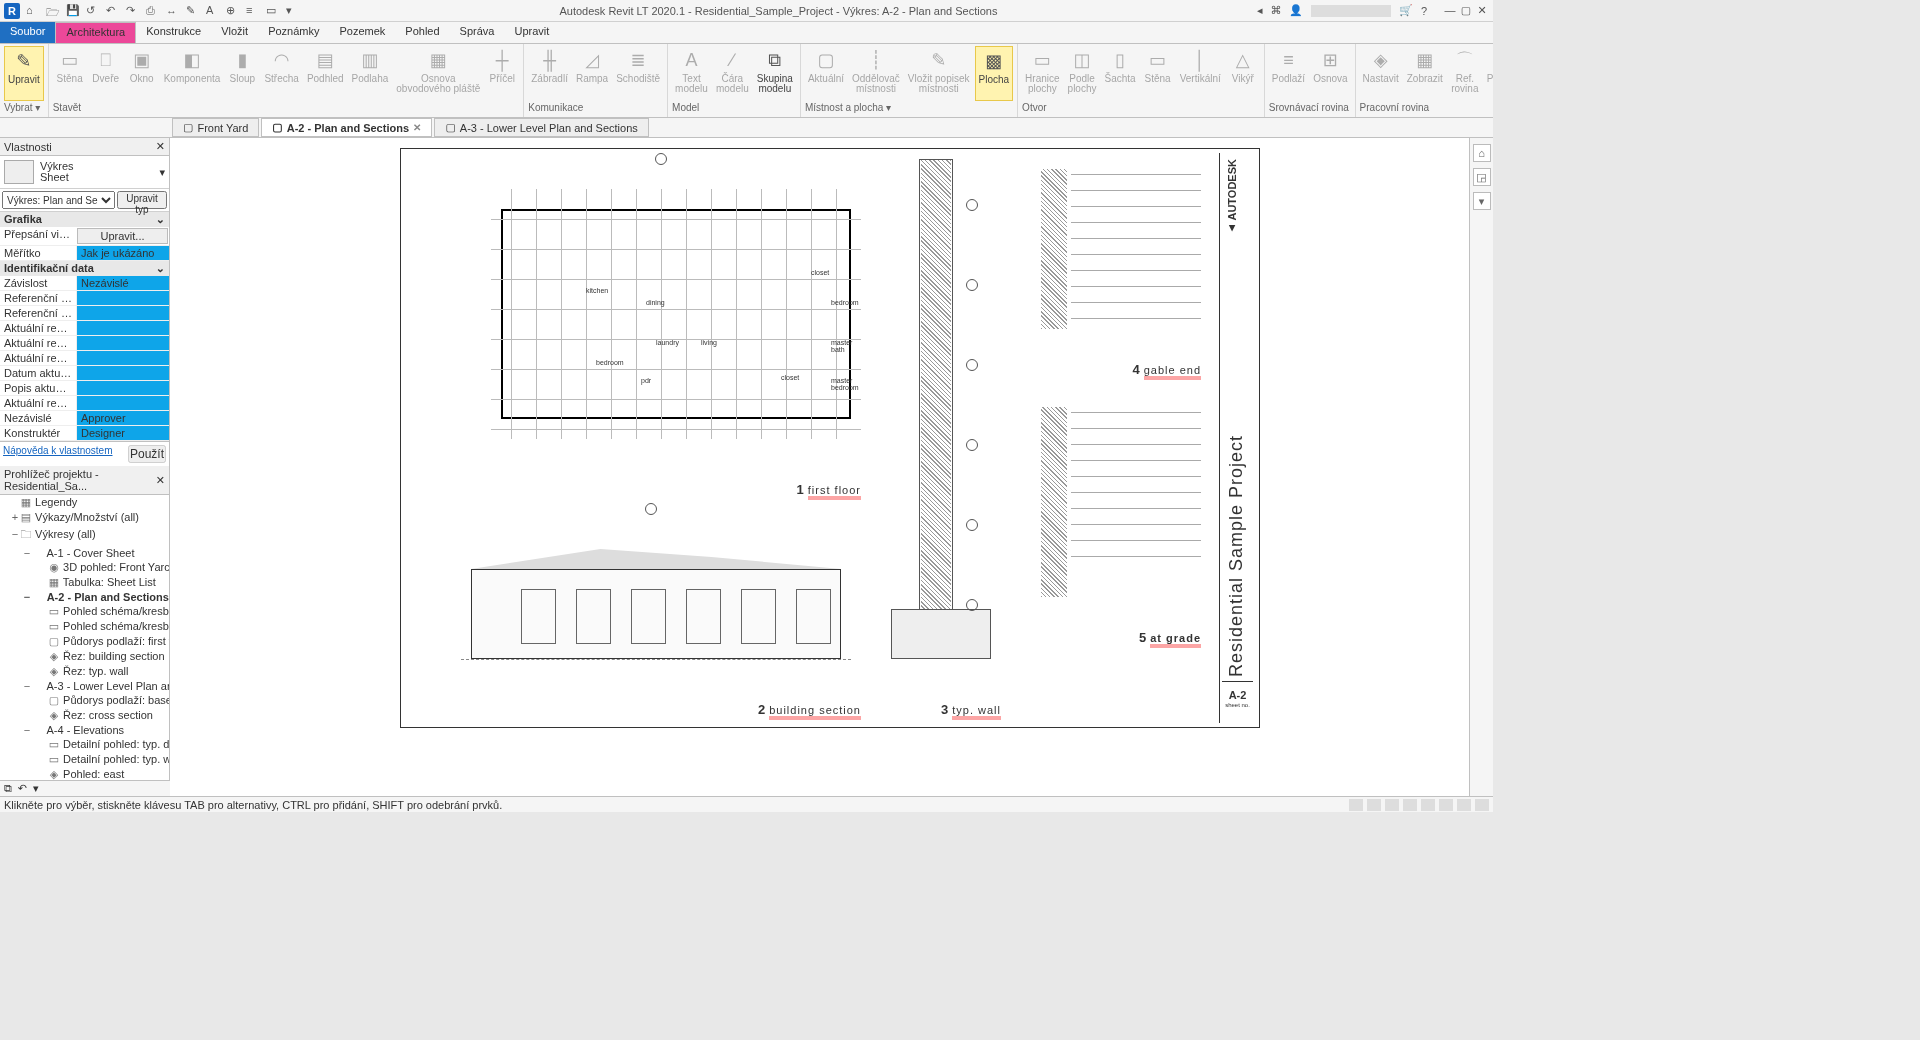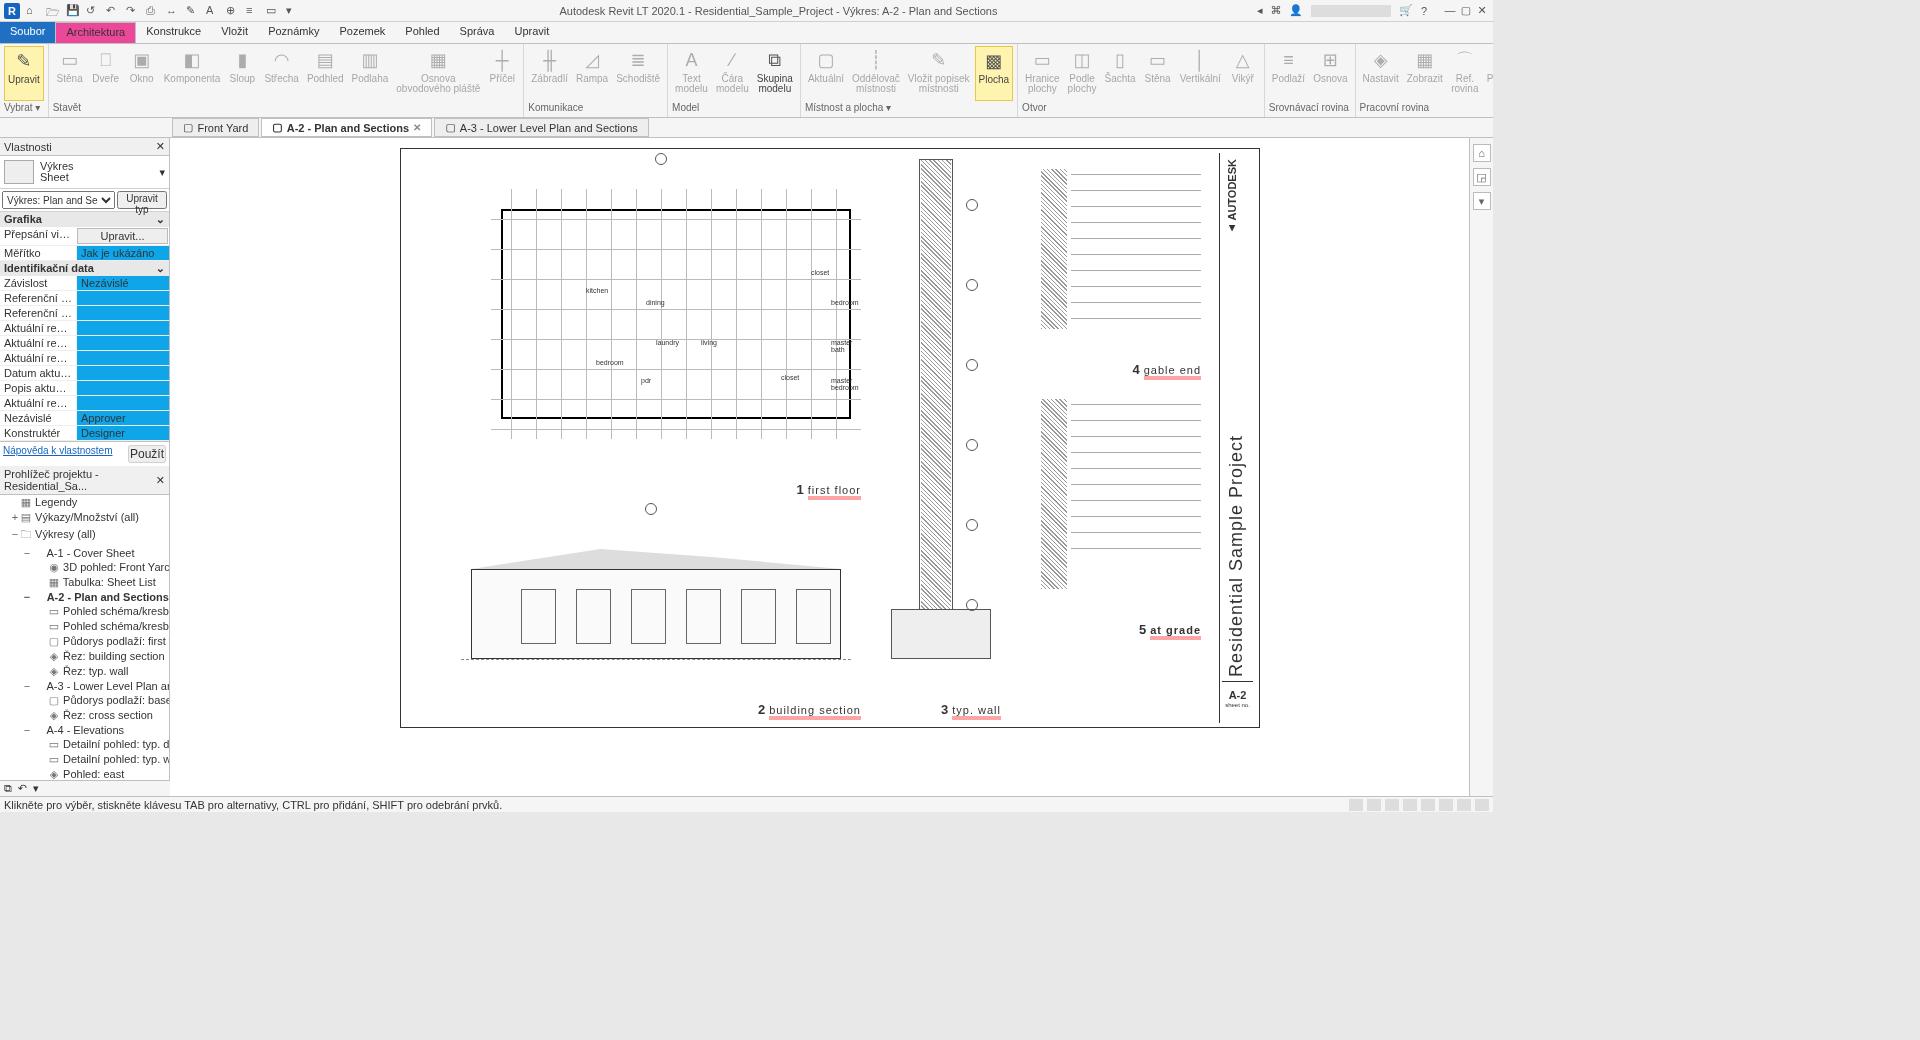--- a/index.html
+++ b/index.html
@@ -531,21 +531,21 @@
           <div style="position:absolute;left:50px;right:0;top:47px;border-top:1px solid #aaa"></div>
           <div style="position:absolute;left:50px;right:0;top:63px;border-top:1px solid #aaa"></div>
           <div style="position:absolute;left:50px;right:0;top:79px;border-top:1px solid #aaa"></div>
           <div style="position:absolute;left:50px;right:0;top:95px;border-top:1px solid #aaa"></div>
           <div style="position:absolute;left:50px;right:0;top:111px;border-top:1px solid #aaa"></div>
           <div style="position:absolute;left:50px;right:0;top:127px;border-top:1px solid #aaa"></div>
           <div style="position:absolute;left:50px;right:0;top:143px;border-top:1px solid #aaa"></div>
           <div style="position:absolute;left:50px;right:0;top:159px;border-top:1px solid #aaa"></div>
           <div class="cap"><b>4</b><u>gable end</u></div>
         </div>
-        <div class="dview" style="left: 620px; top: 240px; width: 180px; height: 230px; font-weight: bold;">
+        <div class="dview" style="left: 620px; top: 248px; width: 180px; height: 230px; font-weight: bold;">
           <div class="hatch" style="position:absolute;left:20px;top:10px;width:26px;bottom:30px"></div>
           <div style="position:absolute;left:50px;right:0;top:15px;border-top:1px solid #aaa"></div>
           <div style="position:absolute;left:50px;right:0;top:31px;border-top:1px solid #aaa"></div>
           <div style="position:absolute;left:50px;right:0;top:47px;border-top:1px solid #aaa"></div>
           <div style="position:absolute;left:50px;right:0;top:63px;border-top:1px solid #aaa"></div>
           <div style="position:absolute;left:50px;right:0;top:79px;border-top:1px solid #aaa"></div>
           <div style="position:absolute;left:50px;right:0;top:95px;border-top:1px solid #aaa"></div>
           <div style="position:absolute;left:50px;right:0;top:111px;border-top:1px solid #aaa"></div>
           <div style="position:absolute;left:50px;right:0;top:127px;border-top:1px solid #aaa"></div>
           <div style="position:absolute;left:50px;right:0;top:143px;border-top:1px solid #aaa"></div>

